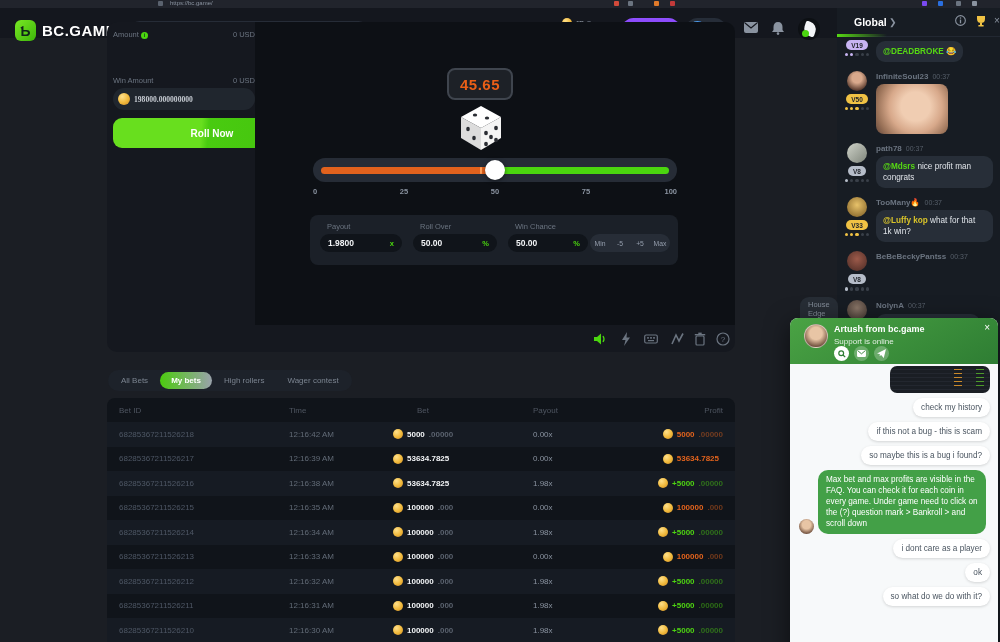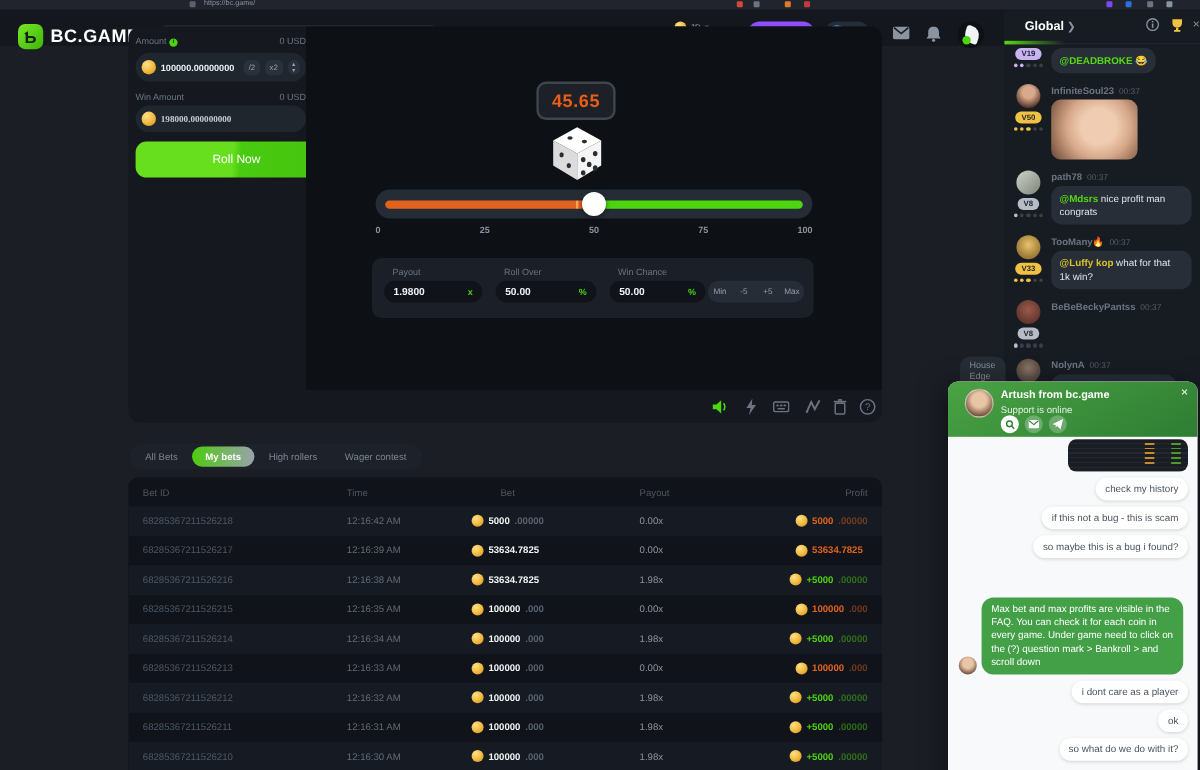--- a/index.html
+++ b/index.html
@@ -78,21 +78,21 @@
   .info-dot{display:inline-block;width:7px;height:7px;border-radius:50%;background:#4bd60f;color:#10241a;
     font-size:5px;text-align:center;line-height:7px;font-weight:bold;vertical-align:middle;margin-left:2px;}
   .amt-input{position:absolute;left:6px;width:142px;background:#20262e;border-radius:12px;display:flex;
     align-items:center;gap:4px;padding:0 5px;box-sizing:border-box;}
   .amt-input .val{flex:1;font-size:7.6px;font-weight:bold;color:#f2f4f6;white-space:nowrap;overflow:hidden;}
   .mini-btn{background:#2a313c;border-radius:5px;font-size:6.5px;color:#9aa3ae;padding:3px 4px;flex:none;}
   .stepper{background:#2a313c;border-radius:5px;display:flex;flex-direction:column;align-items:center;
     font-size:4.5px;color:#9aa3ae;padding:1px 3px;line-height:1.2;flex:none;}
   #roll-btn{position:absolute;left:6px;top:96px;width:168px;height:30px;border-radius:9px;
     background:linear-gradient(95deg,#68df1e 0%,#68df1e 48%,#49cb10 52%,#45c40e 100%);
-    display:flex;align-items:center;justify-content:center;color:#fff;font-size:10px;font-weight:normal;}
+    display:flex;align-items:center;justify-content:center;color:#fff;font-size:10px;font-weight:bold;padding-left:15px;}
   #result-box{position:absolute;left:192px;top:46px;width:66px;height:32px;background:#1d2127;
     border:2px solid #3f454e;border-radius:8px;display:flex;align-items:center;justify-content:center;
     font-size:15px;font-weight:bold;color:#ea5f17;letter-spacing:.5px;box-sizing:border-box;}
   #dice-svg{position:absolute;left:203px;top:82px;}
   #slider{position:absolute;left:58px;top:136px;width:364px;height:24px;background:#262c36;border-radius:12px;}
   #track{position:absolute;left:8px;top:8.5px;width:348px;height:7px;border-radius:4px;}
   #marker{position:absolute;top:8.5px;width:2.5px;height:7px;background:#ffa05a;border-radius:1px;}
   #knob{position:absolute;top:2px;width:20px;height:20px;border-radius:50%;background:#fff;
     box-shadow:0 1px 4px rgba(0,0,0,.5);}
   #ticks{position:absolute;left:58px;top:165px;width:364px;height:10px;}
@@ -154,21 +154,21 @@
   #sp-body{position:absolute;left:0;top:46px;right:0;bottom:30px;overflow:hidden;}
   #support-bubbles{position:absolute;left:8px;top:2px;right:8px;display:flex;flex-direction:column;gap:5px;}
   .s-img{width:100px;height:27px;border-radius:7px;align-self:flex-end;background-color:#15181d;
     background-image:repeating-linear-gradient(180deg,#1a1e24 0 3px,#23272f 3px 4px);position:relative;}
   .s-img::before{content:"";position:absolute;right:28px;top:3px;width:8px;height:20px;
     background:repeating-linear-gradient(180deg,#c9892a 0 1.5px,transparent 1.5px 4px);}
   .s-img::after{content:"";position:absolute;right:6px;top:3px;width:8px;height:20px;
     background:repeating-linear-gradient(180deg,#4d9a2a 0 1.5px,transparent 1.5px 4px);}
   .sb{max-width:152px;padding:4px 8px;border-radius:10px;font-size:8.2px;line-height:1.35;}
   .sb.user{background:#fff;color:#4a5560;align-self:flex-end;box-shadow:0 1px 3px rgba(0,0,0,.15);}
-  .sb.agent{background:#43a047;color:#fff;align-self:flex-start;margin-left:20px;position:relative;margin-top:28px;}
+  .sb.agent{background:#43a047;color:#fff;align-self:flex-start;margin-left:20px;position:relative;}
   .agent-av{position:absolute;left:-19px;bottom:0;width:15px;height:15px;border-radius:50%;
     background:radial-gradient(circle at 50% 38%,#e8c5a5 35%,#6a4a38 78%);}
   #sp-compose{position:absolute;left:0;bottom:0;right:0;height:30px;background:#fff;border-top:1px solid #e4e9ec;}
   #sp-ph{position:absolute;left:11px;top:10px;font-size:9px;color:#5fb854;}
   .comp-ic{position:absolute;top:8px;width:13px;height:13px;border:1px solid #4caf50;border-radius:50%;
     color:#4caf50;font-size:8px;display:flex;align-items:center;justify-content:center;}
   svg{display:block;}
 </style>
 </head>
 <body>
@@ -350,30 +350,20 @@
           </div>
           <div class="msg-right"><div class="msg-head">XXXTENTACIONz<span class="time">00:37</span></div><div class="bubble"><span class="mention" style="color: rgb(86, 216, 19);">@fluttabuttz</span> Always wear black</div></div>
         </div>
       </div>
   </div>
 
   <div id="game-card">
     <div class="ctl-row" style="top:8px;">
       <span><span>Amount</span><span class="info-dot">i</span></span>
       <span>0 USD</span>
-    </div>
-    <div class="amt-input" style="top:22px;height:24px;">
-      <span class="coin" style="width:12px;height:12px;"></span>
-      <span class="val">100000.00000000</span>
-      <span class="mini-btn">/2</span>
-      <span class="mini-btn">x2</span>
-      <span class="stepper">
-          <span>▲</span>
-          <span>▼</span>
-        </span>
     </div>
     <div class="ctl-row" style="top:54px;">
       <span>Win Amount</span>
       <span>0 USD</span>
     </div>
     <div class="amt-input" style="top:66px;height:22px;font-family:Liberation Serif, serif;">
       <span class="coin" style="width:12px;height:12px;"></span>
       <span class="val" style="color:#c7ccd3;">198000.000000000</span>
     </div>
     <div id="roll-btn">Roll Now</div>

